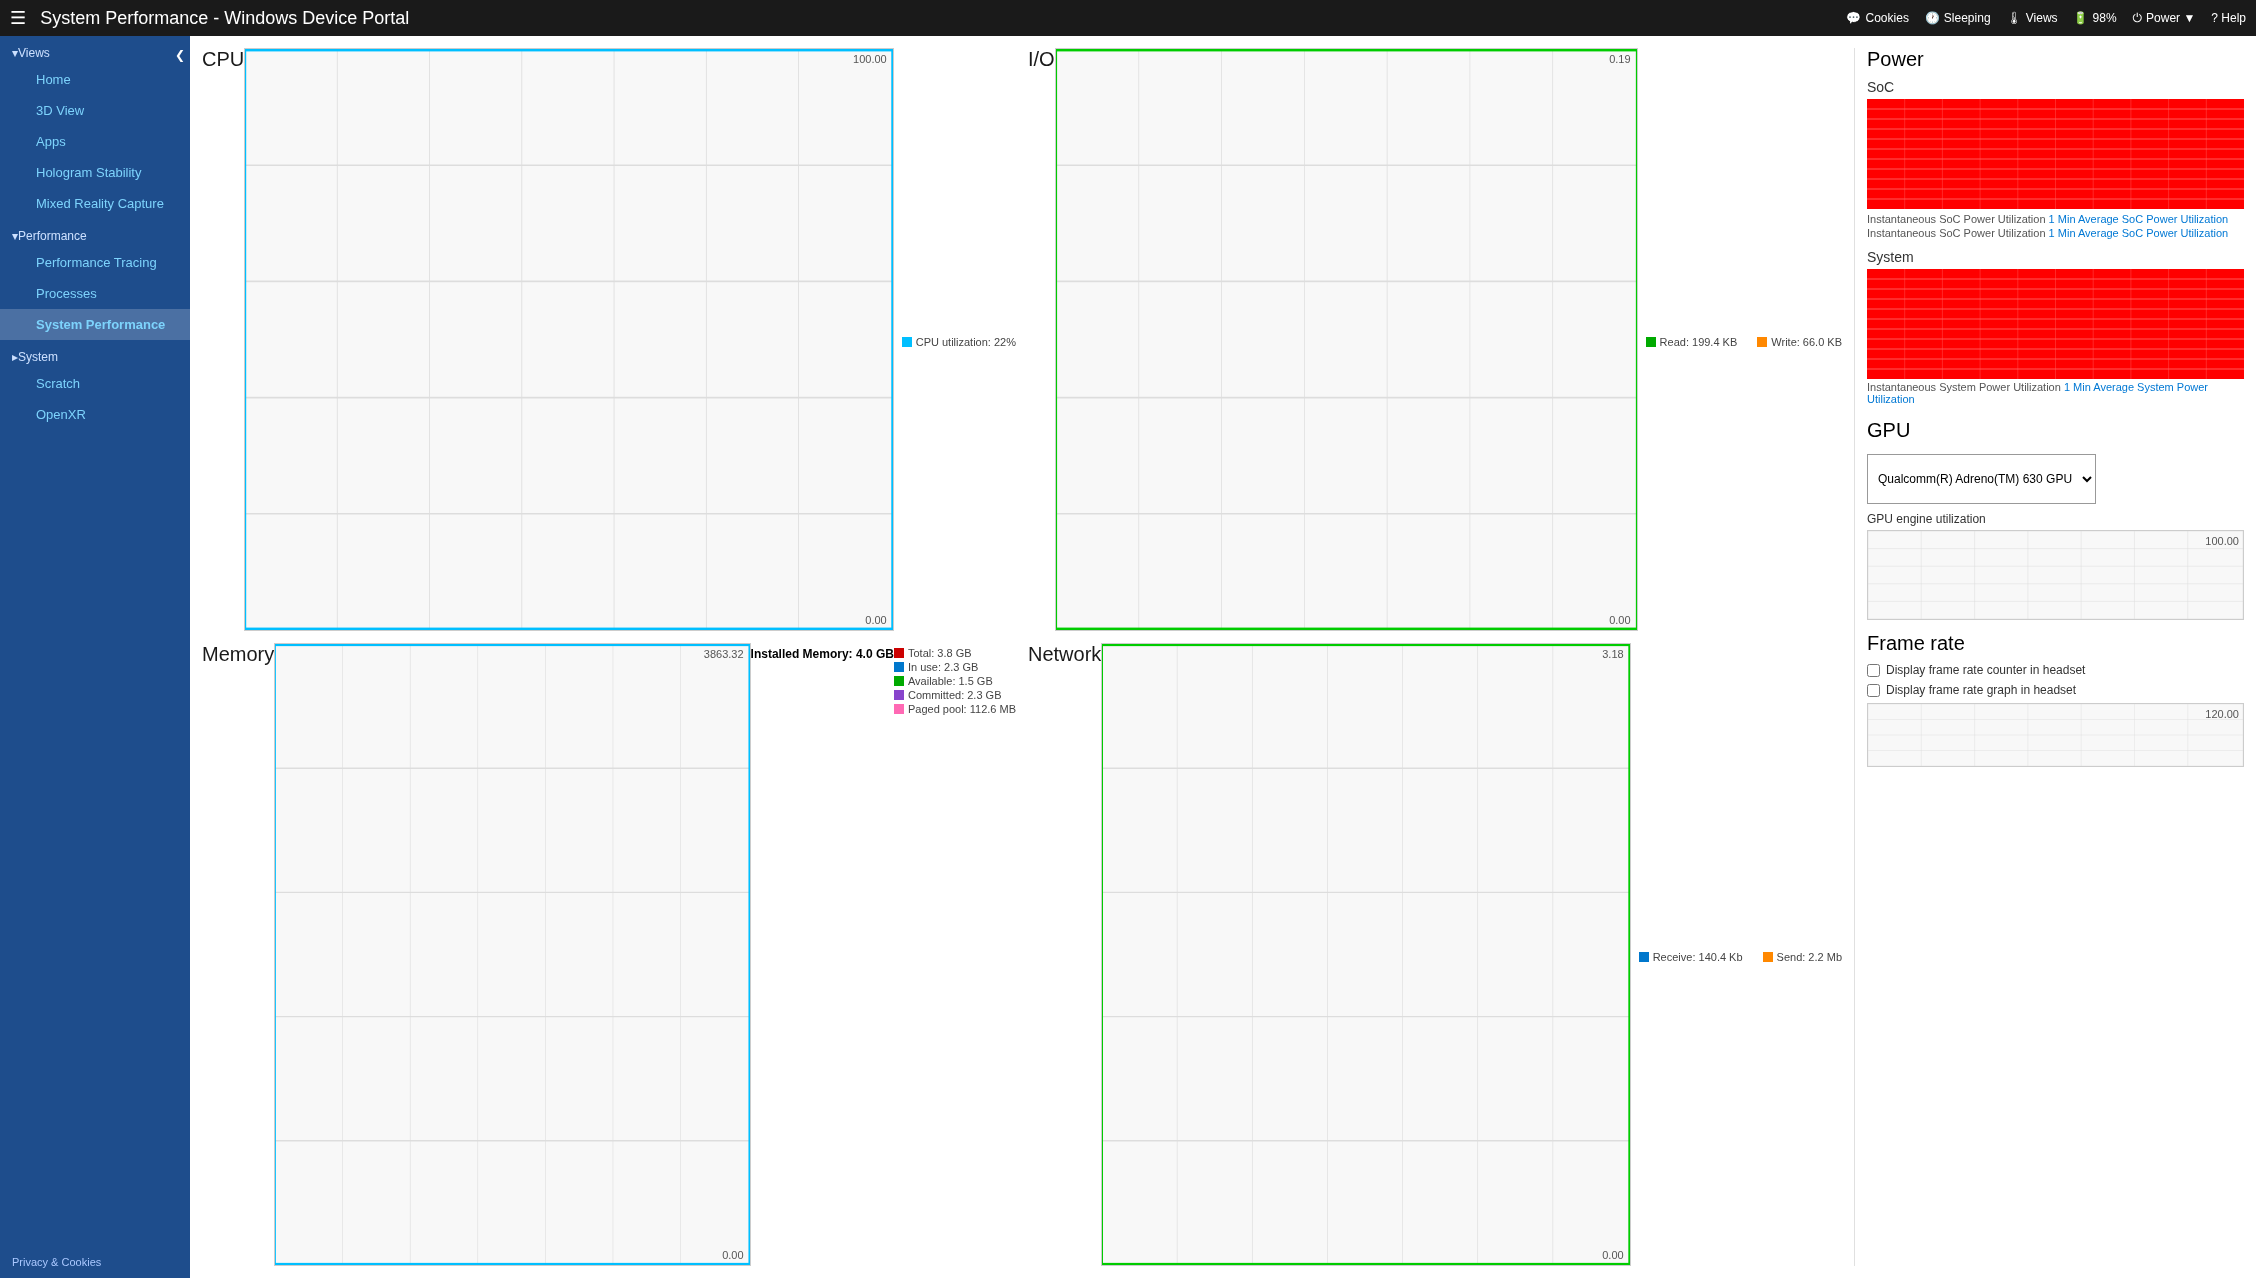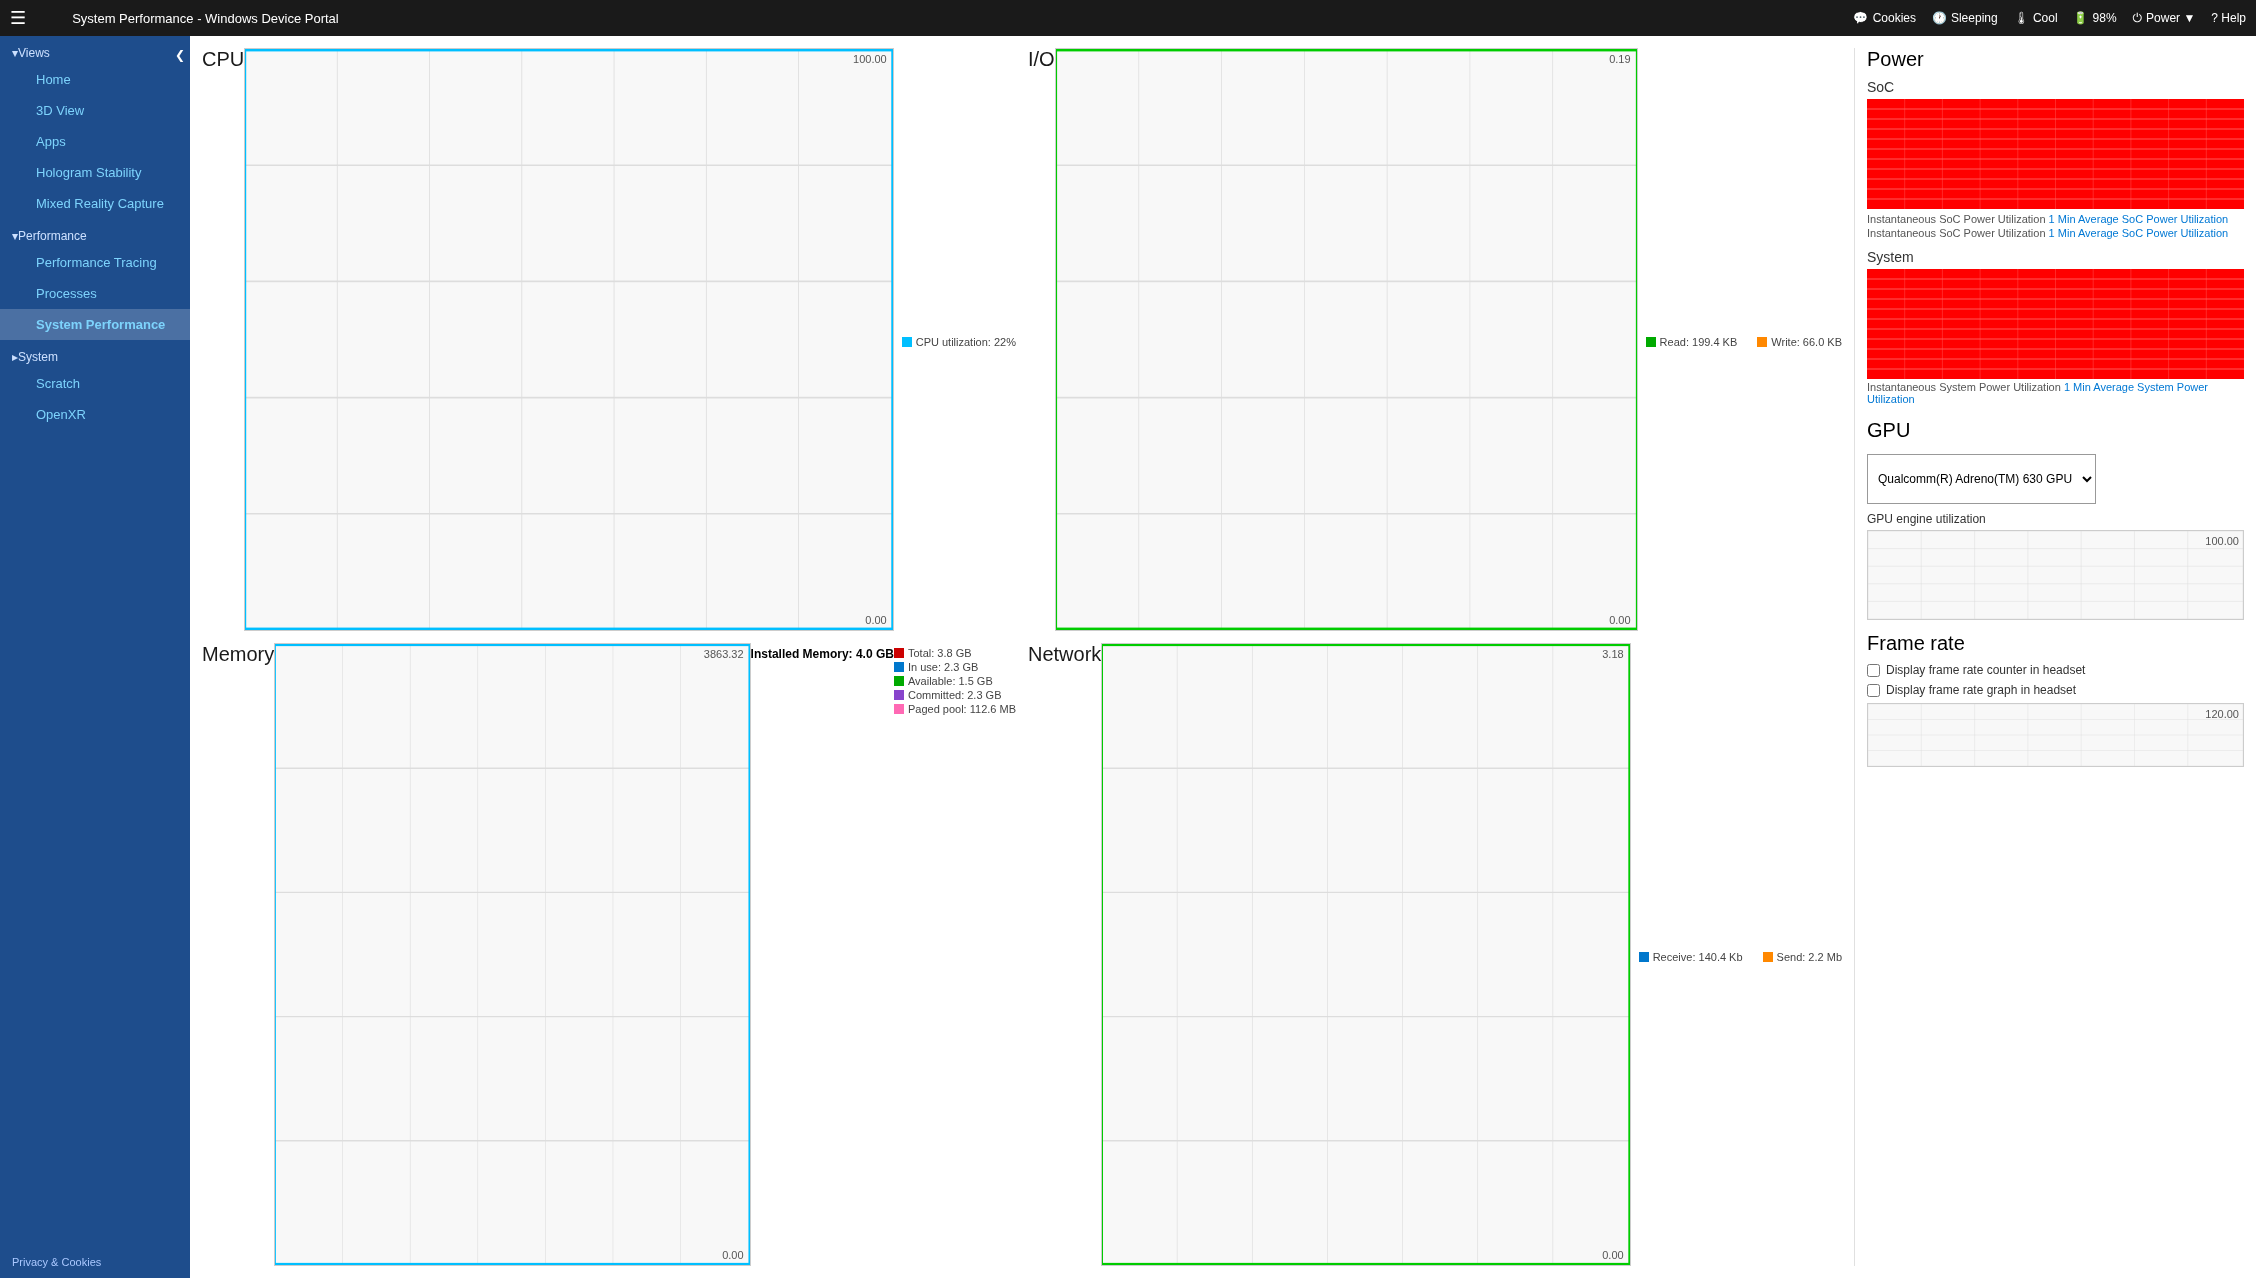--- a/index.html
+++ b/index.html
@@ -277,33 +277,33 @@
       gap: 4px;
       margin-bottom: 2px;
     }
 
   </style>
 </head>
 <body>
 
 <div id="topbar">
   <span style="font-size:18px;cursor:pointer;margin-right:6px;">☰</span>
-  <span style="font-size:13px;flex:1;margin-left:32px;">System Performance - Windows Device Portal</span>
+  <span style="font-size:18px;flex:1;">System Performance - Windows Device Portal</span>
   <div class="topbar-actions">
     <span>
       <span>💬</span>
       <span>Cookies</span>
     </span>
     <span>
       <span>🕐</span>
       <span>Sleeping</span>
     </span>
     <span>
       <span>🌡</span>
-      <span>Cool</span>
+      <span>Views</span>
     </span>
     <span>
       <span>🔋</span>
       <span>98%</span>
     </span>
     <span>
       <span>⏻</span>
       <span>Power ▼</span>
     </span>
     <span>

